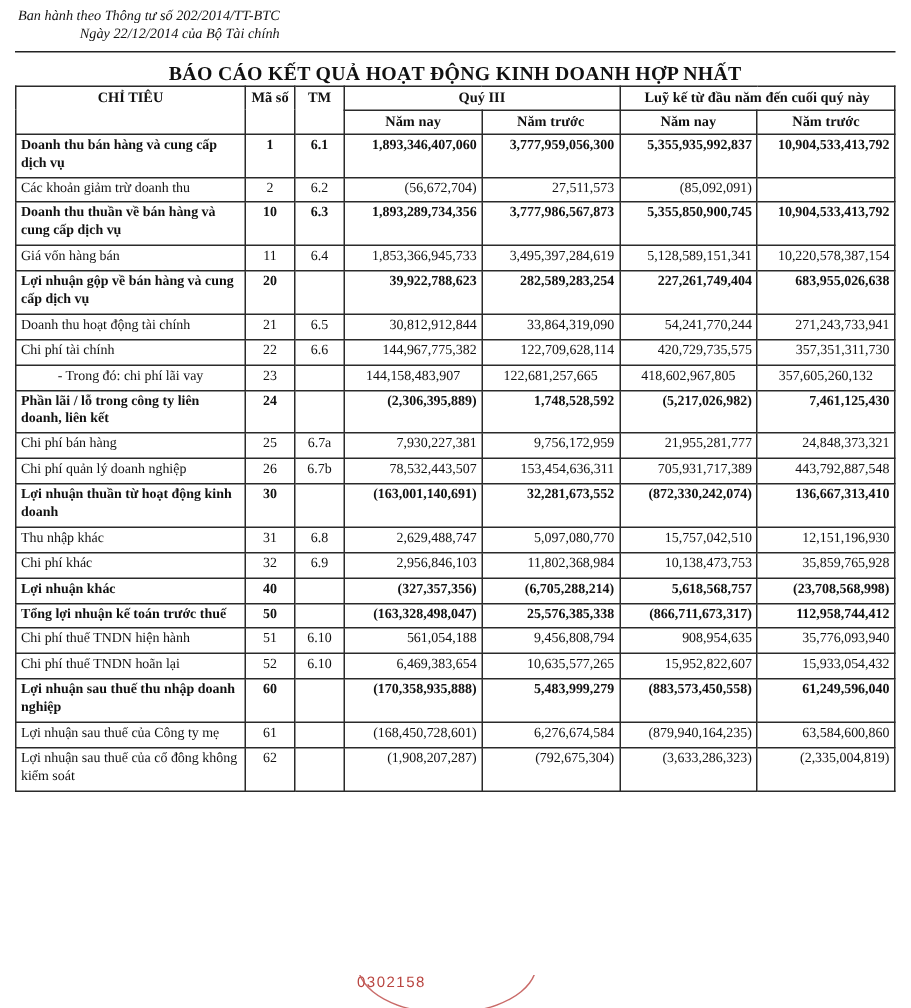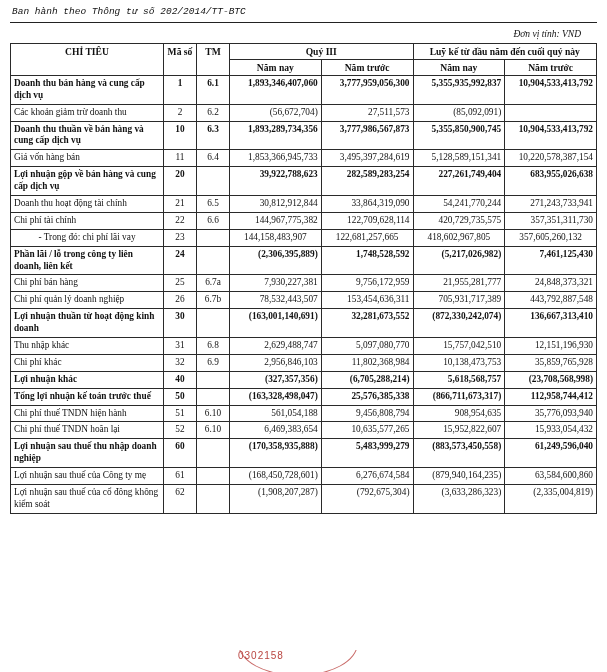--- a/index.html
+++ b/index.html
@@ -29,21 +29,20 @@
     font-style: italic;
     padding: 2px 4px 3px 2px;
   }
   .topbar .left {
     max-width: 330px;
     line-height: 1.25;
   }
   .topbar .right {
     text-align: right;
     line-height: 1.25;
-    font-family: Liberation Mono, monospace;
   }
   .rule {
     border-top: 1px solid #222;
     margin: 1px 0 6px 0;
   }
   .doc-title {
     text-align: center;
     font-size: 13.2px;
     font-weight: bold;
     letter-spacing: 0.2px;
@@ -131,26 +130,27 @@
   }
 </style>
 </head>
 <body>
 
 <div class="page">
 
   <div class="topbar">
     <div class="right">
       <div>Ban hành theo Thông tư số 202/2014/TT-BTC</div>
+      <div>Ngày 22/12/2014 của Bộ Tài chính</div>
     </div>
   </div>
 
   <div class="rule"></div>
 
-  <div class="unit">Đơn vị tính: VND</div>
+  <div class="doc-title">BÁO CÁO KẾT QUẢ HOẠT ĐỘNG KINH DOANH  HỢP NHẤT</div>
 
   <table class="fin">
     <thead>
       <tr>
         <th class="ind" rowspan="2">CHỈ TIÊU</th>
         <th class="code" rowspan="2">Mã số</th>
         <th class="tm" rowspan="2">TM</th>
         <th class="hdr-grp" colspan="2">Quý III</th>
         <th class="hdr-grp" colspan="2">Luỹ kế từ đầu năm đến cuối quý này</th>
       </tr>

